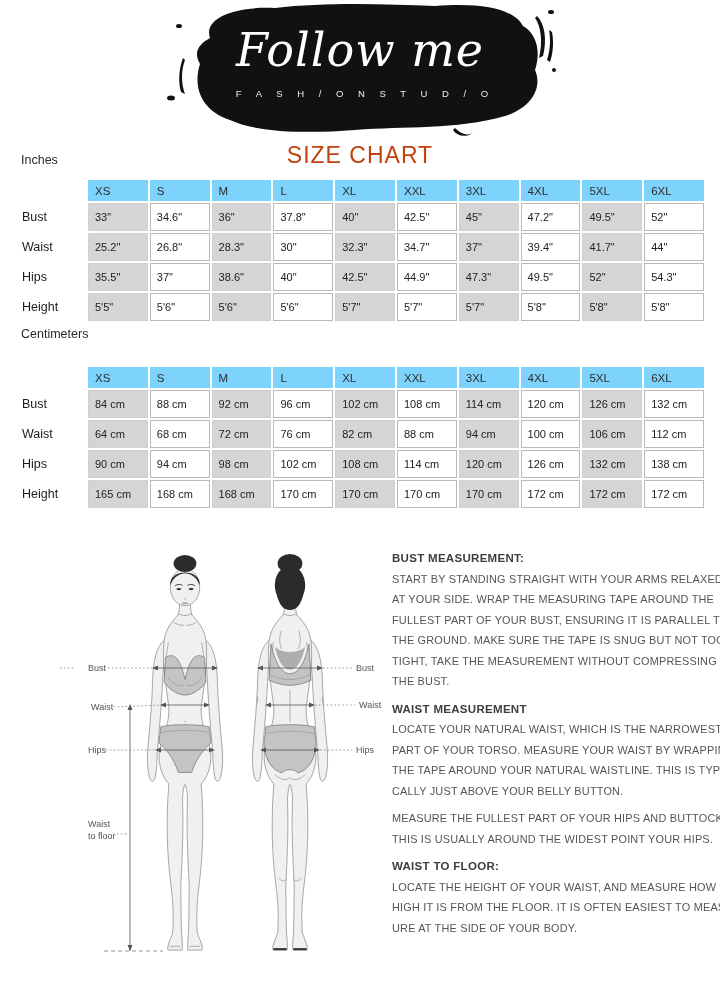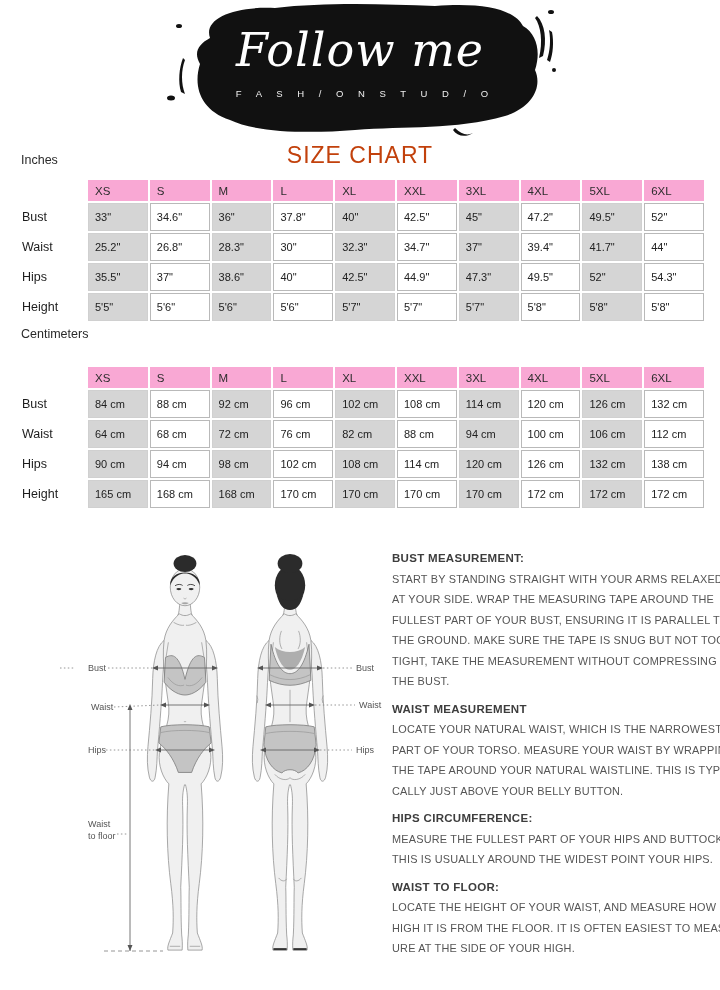--- a/index.html
+++ b/index.html
@@ -24,21 +24,21 @@
   
   .size-table{
     position:absolute;left:22px;width:682px;display:grid;
     grid-template-columns:64px repeat(10,1fr);
     grid-template-rows:21px repeat(4,28px);
     gap:2px;
   }
   #table0{top:180px;}
   #table1{top:367px;}
   .corner-cell{background:transparent;}
-  .hcell{background:#f9a8d4;color:#2d2d2d;font-size:11.5px;display:flex;align-items:center;padding-left:7px;}
+  .hcell{background:#7dd3fc;color:#2d2d2d;font-size:11.5px;display:flex;align-items:center;padding-left:7px;}
   .vcell{font-size:11px;color:#222;display:flex;align-items:center;padding-left:6px;}
   .cell-gray{background:#d5d5d5;border:1px solid #d0d0d0;}
   .cell-white{background:#ffffff;border:1px solid #b9b9b9;}
   .rlabel{background:#fff;font-size:12.5px;color:#1c1c1c;display:flex;align-items:center;}
   
   .figure-svg{position:absolute;left:60px;top:550px;}
   .fig-label{font-size:9px;fill:#555;}
   .skin{fill:#f0f0f0;stroke:#8d8d8d;stroke-width:0.8;}
   .garment{fill:#c4c4c4;stroke:#777;stroke-width:0.8;}
   .garment-dark{fill:#aeaeae;stroke:none;}
@@ -365,25 +365,24 @@
         <div class="instr-line">THE BUST.</div>
       </div>
       <div class="instr-section">
         <div class="instr-heading">WAIST MEASUREMENT</div>
         <div class="instr-line">LOCATE YOUR NATURAL WAIST, WHICH IS THE NARROWEST</div>
         <div class="instr-line">PART OF YOUR TORSO. MEASURE YOUR WAIST BY WRAPPING</div>
         <div class="instr-line">THE TAPE AROUND YOUR NATURAL WAISTLINE. THIS IS TYPI-</div>
         <div class="instr-line">CALLY JUST ABOVE YOUR BELLY BUTTON.</div>
       </div>
       <div class="instr-section">
-        <div class="instr-heading">HIPS CIRCUMFERENCE:</div>
         <div class="instr-line">MEASURE THE FULLEST PART OF YOUR HIPS AND BUTTOCKS.</div>
         <div class="instr-line">THIS IS USUALLY AROUND THE WIDEST POINT YOUR HIPS.</div>
       </div>
       <div class="instr-section">
         <div class="instr-heading">WAIST TO FLOOR:</div>
         <div class="instr-line">LOCATE THE HEIGHT OF YOUR WAIST, AND MEASURE HOW</div>
         <div class="instr-line">HIGH IT IS FROM THE FLOOR. IT IS OFTEN EASIEST TO MEAS-</div>
-        <div class="instr-line">URE AT THE SIDE OF YOUR HIGH.</div>
+        <div class="instr-line">URE AT THE SIDE OF YOUR BODY.</div>
       </div>
     </div>
 
 </div>
 
 </body></html>

